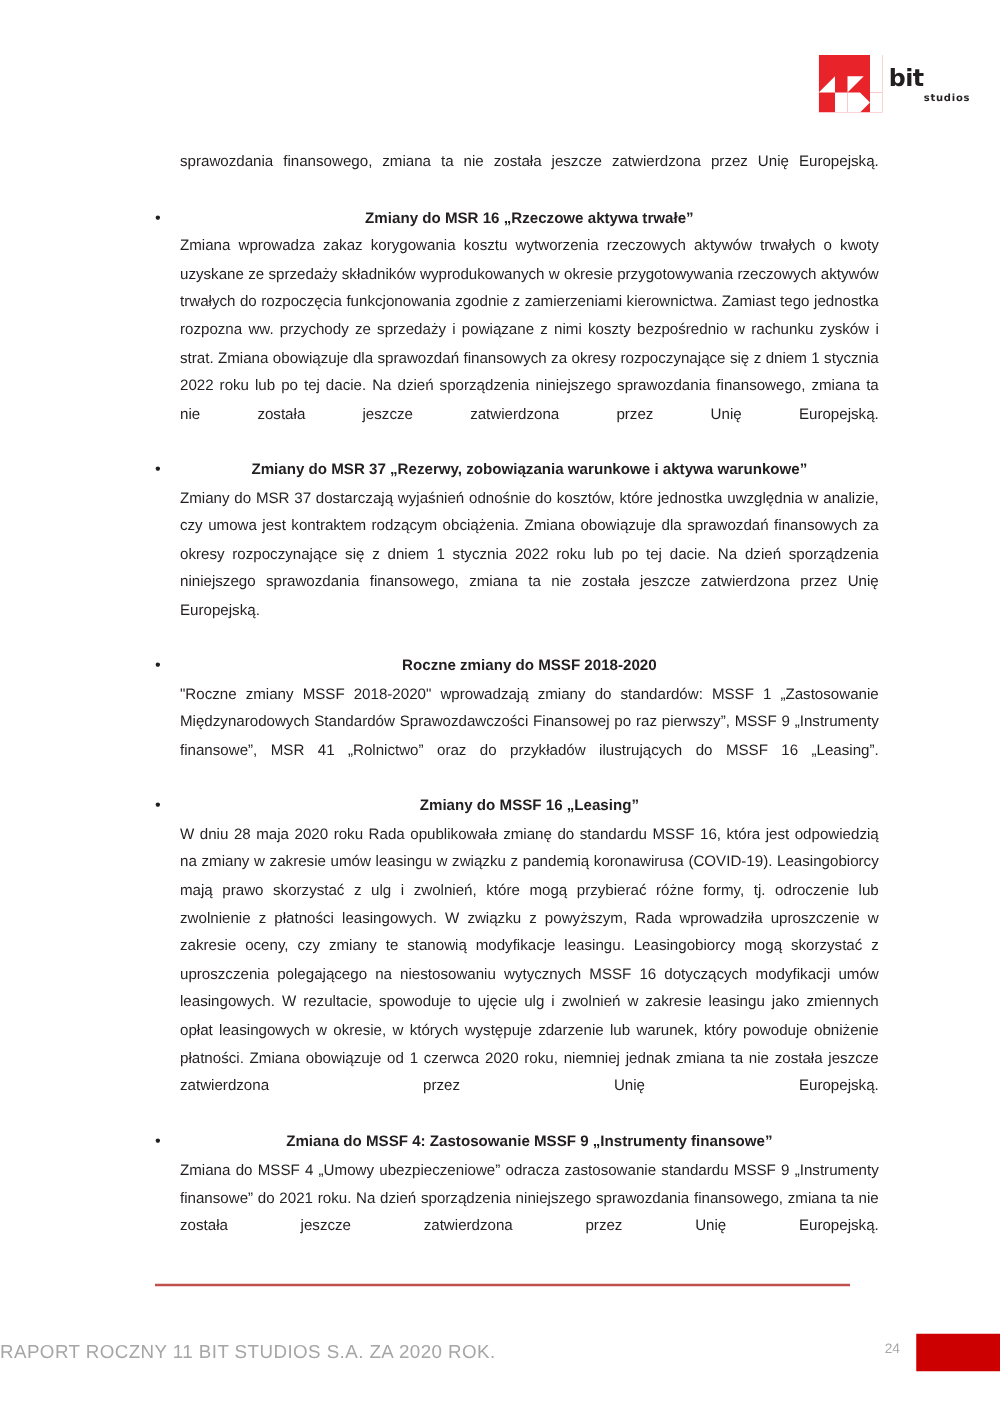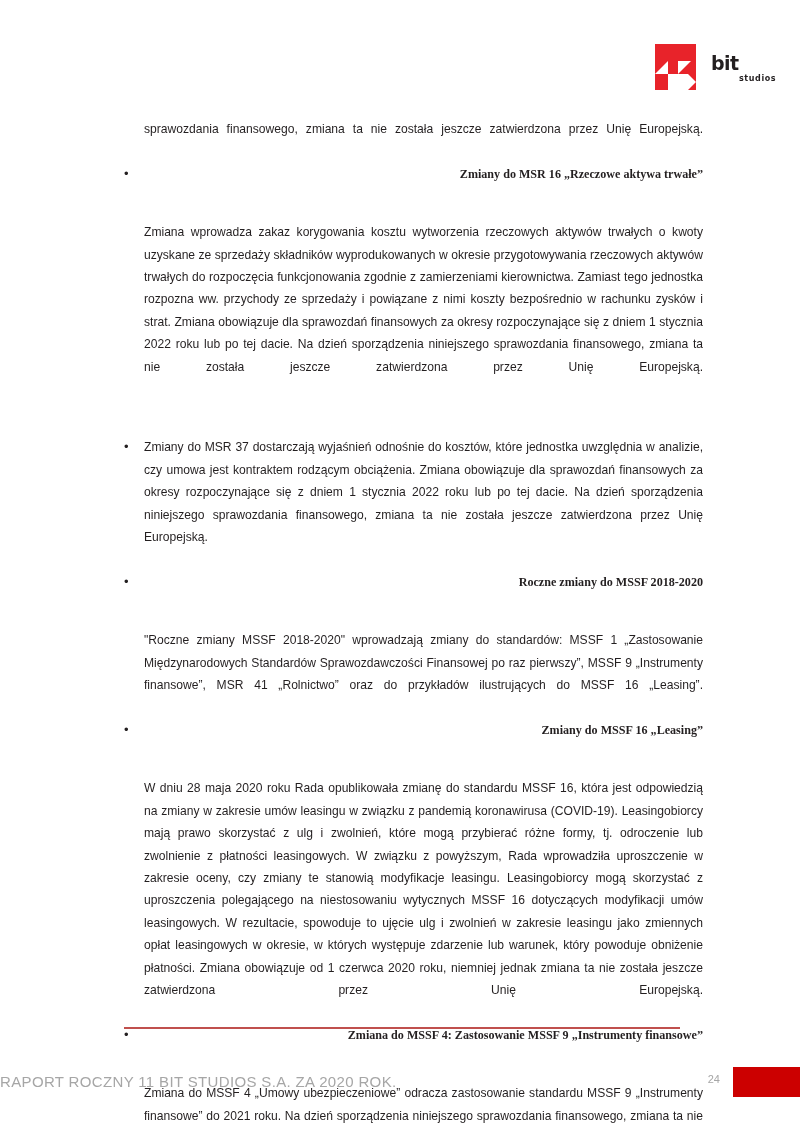--- a/index.html
+++ b/index.html
@@ -92,28 +92,26 @@
     top: 0;
     width: 10px;
     text-align: left;
     font-size: 13px;
     line-height: 22.4px;
     color: #231f20;
   }
   .bullet-head {
     font-weight: bold;
     display: block;
-    text-align: right;
-    font-family: Liberation Serif, serif;
+    text-align: center;
   }
   .bullet-body {
     display: block;
     text-align: justify;
     text-justify: inter-word;
-    margin-top: 36px;
   }
 
   
   .para::after,
   .bullet-body::after {
     content: "";
     display: inline-block;
     width: 100%;
   }
 
@@ -189,20 +187,21 @@
   <p class="para">sprawozdania finansowego, zmiana ta nie została jeszcze zatwierdzona przez Unię Europejską.</p>
 
   <div class="bullet-item">
     <span class="bullet-dot">•</span>
     <span class="bullet-head">Zmiany do MSR 16 „Rzeczowe aktywa trwałe”</span>
     <span class="bullet-body">Zmiana wprowadza zakaz korygowania kosztu wytworzenia rzeczowych aktywów trwałych o kwoty uzyskane ze sprzedaży składników wyprodukowanych w okresie przygotowywania rzeczowych aktywów trwałych do rozpoczęcia funkcjonowania zgodnie z zamierzeniami kierownictwa. Zamiast tego jednostka rozpozna ww. przychody ze sprzedaży i powiązane z nimi koszty bezpośrednio w rachunku zysków i strat. Zmiana obowiązuje dla sprawozdań finansowych za okresy rozpoczynające się z dniem 1 stycznia 2022 roku lub po tej dacie. Na dzień sporządzenia niniejszego sprawozdania finansowego, zmiana ta nie została jeszcze zatwierdzona przez Unię Europejską.</span>
   </div>
 
   <div class="bullet-item">
     <span class="bullet-dot">•</span>
+    <span class="bullet-head">Zmiany do MSR 37 „Rezerwy, zobowiązania warunkowe i aktywa warunkowe”</span>
     <span class="bullet-body">Zmiany do MSR 37 dostarczają wyjaśnień odnośnie do kosztów, które jednostka uwzględnia w analizie, czy umowa jest kontraktem rodzącym obciążenia. Zmiana obowiązuje dla sprawozdań finansowych za okresy rozpoczynające się z dniem 1 stycznia 2022 roku lub po tej dacie. Na dzień sporządzenia niniejszego sprawozdania finansowego, zmiana ta nie została jeszcze zatwierdzona przez Unię Europejską.</span>
   </div>
 
   <div class="bullet-item">
     <span class="bullet-dot">•</span>
     <span class="bullet-head">Roczne zmiany do MSSF 2018-2020</span>
     <span class="bullet-body">"Roczne zmiany MSSF 2018-2020" wprowadzają zmiany do standardów: MSSF 1 „Zastosowanie Międzynarodowych Standardów Sprawozdawczości Finansowej po raz pierwszy”, MSSF 9 „Instrumenty finansowe”, MSR 41 „Rolnictwo” oraz do przykładów ilustrujących do MSSF 16 „Leasing”.</span>
   </div>
 
   <div class="bullet-item">

